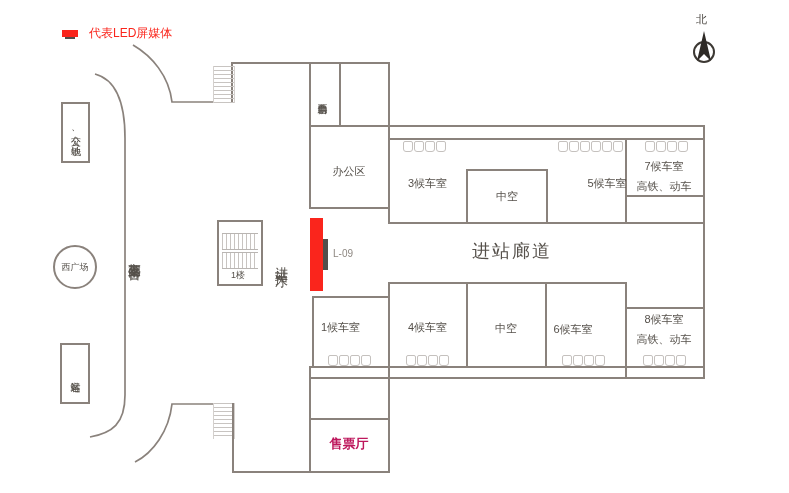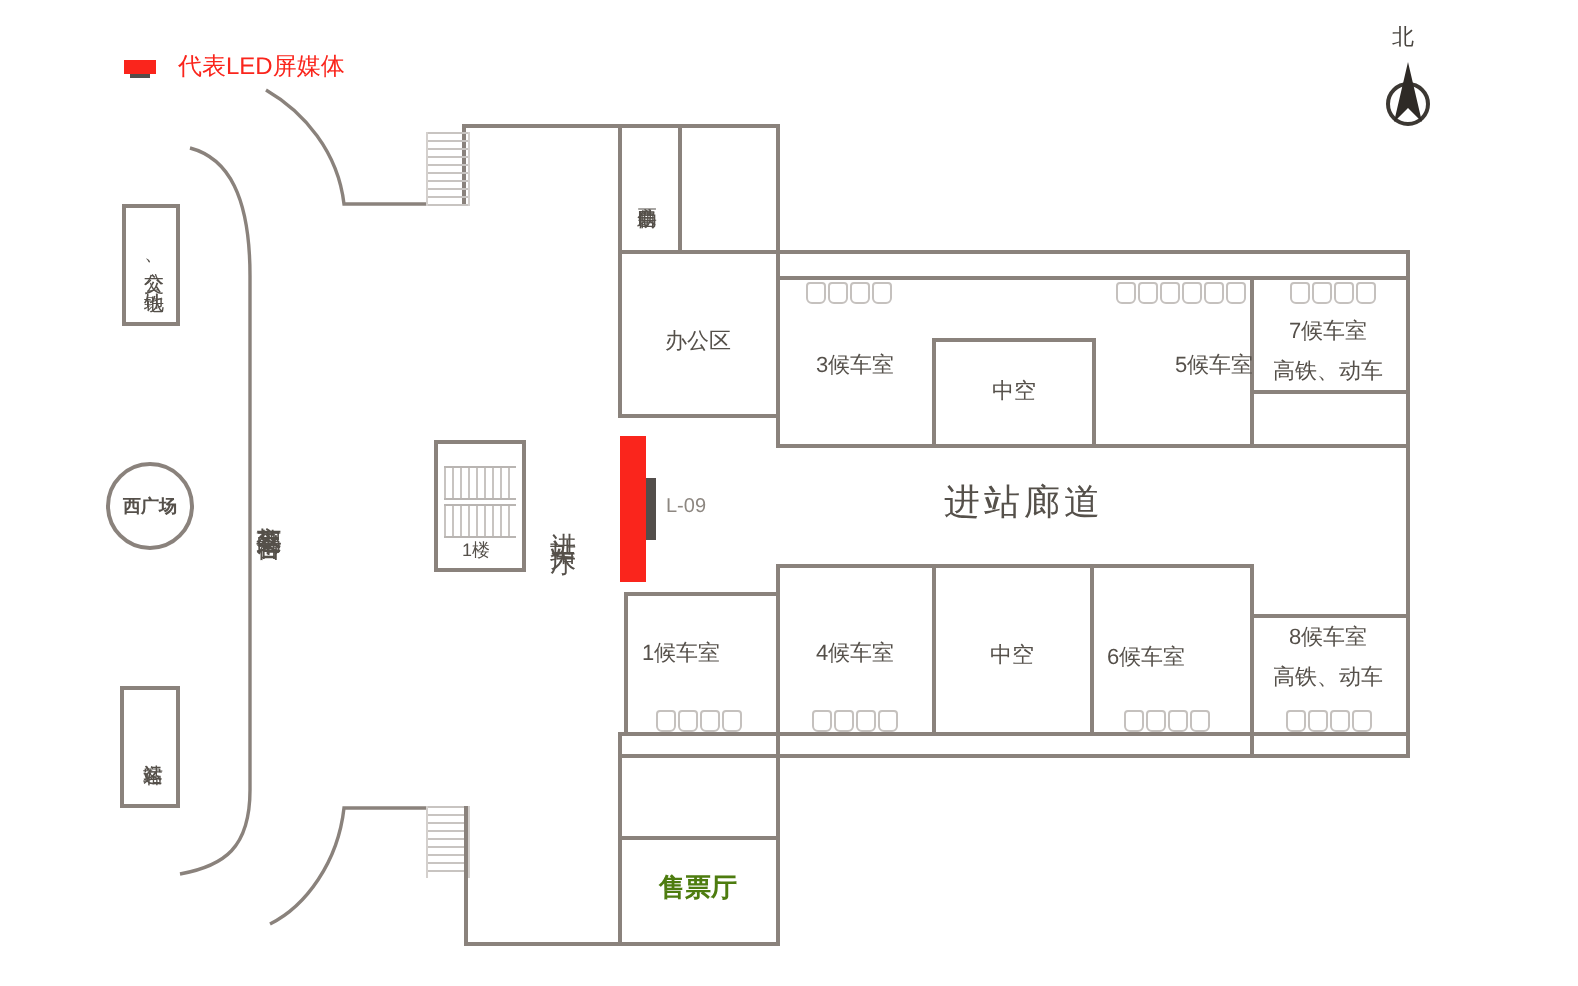--- a/index.html
+++ b/index.html
@@ -40,21 +40,21 @@
 
   <div class="lbl" style="left:696px;top:12px;color:#4a4641;">北</div>
   <svg width="40" height="42" style="left:685px;top:28px;">
     <circle cx="19" cy="24" r="10" stroke="#3c3833" stroke-width="2" fill="none"></circle>
     <path d="M19,3 L26,33 L19,26 L12,33 Z" fill="#2e2a26"></path>
   </svg>
 
   <div class="boxed" style="left:61px;top:102px;width:25px;height:57px;">
     <span class="vtext" style="font-size:10px;letter-spacing:0;">公交、地铁</span>
   </div>
-  <div class="boxed circle" style="left:53px;top:231px;width:40px;height:40px;font-weight:bold;">
+  <div class="boxed circle" style="left:53px;top:245px;width:40px;height:40px;">
     <span style="font-size:9px;">西广场</span>
   </div>
   <div class="boxed" style="left:60px;top:343px;width:26px;height:57px;">
     <span class="vtext" style="font-size:10px;letter-spacing:0;">客运站</span>
   </div>
   <div class="lbl vtext" style="left:127px;top:213px;height:84px;font-size:13px;letter-spacing:1px;">高架落客平台</div>
 
   <div class="wall-h" style="left:232px;top:62px;width:158px;"></div>
   <div class="wall-v" style="left:231px;top:62px;height:41px;"></div>
   <div class="stairs-edge" style="left:213px;top:66px;height:37px;"></div>
@@ -161,15 +161,15 @@
   <div class="lbl" style="left:313px;top:320px;width:55px;">1候车室</div>
   <div class="lbl" style="left:388px;top:320px;width:79px;">4候车室</div>
   <div class="lbl" style="left:467px;top:321px;width:78px;">中空</div>
   <div class="lbl" style="left:545px;top:322px;width:56px;">6候车室</div>
   <div class="lbl" style="left:625px;top:312px;width:78px;">8候车室</div>
   <div class="lbl" style="left:625px;top:332px;width:78px;">高铁、动车</div>
 
   <div class="wall-v" style="left:309px;top:366px;height:107px;"></div>
   <div class="wall-v" style="left:388px;top:377px;height:96px;"></div>
   <div class="wall-h" style="left:309px;top:418px;width:81px;"></div>
-  <div class="lbl" style="left:310px;top:437px;width:78px;font-size:13px;font-weight:bold;color:#4d7c0f;">售票厅</div>
+  <div class="lbl" style="left:310px;top:437px;width:78px;font-size:13px;font-weight:bold;color:#be185d;">售票厅</div>
 
 </div>
 
 </body></html>

